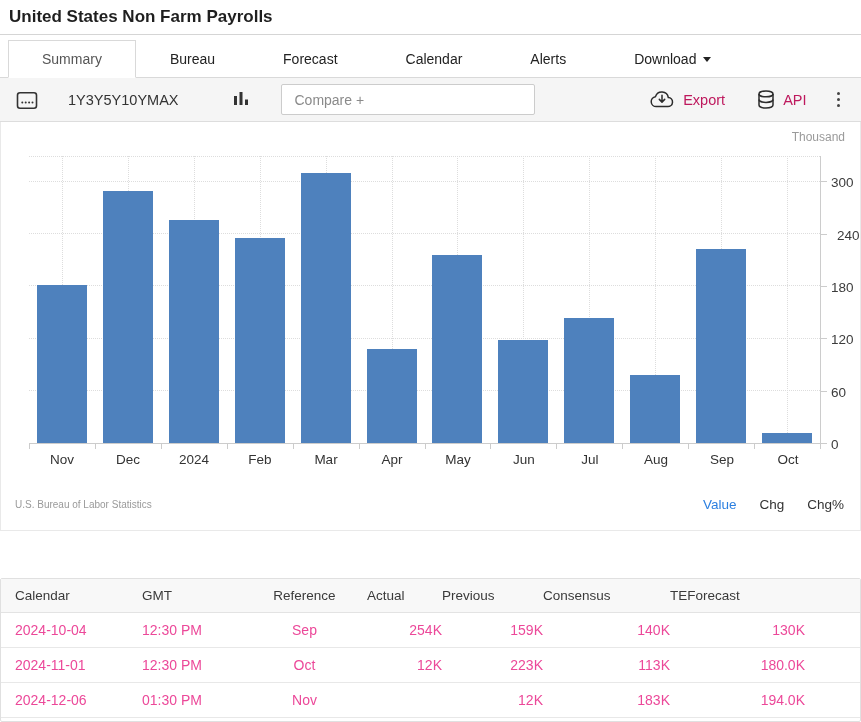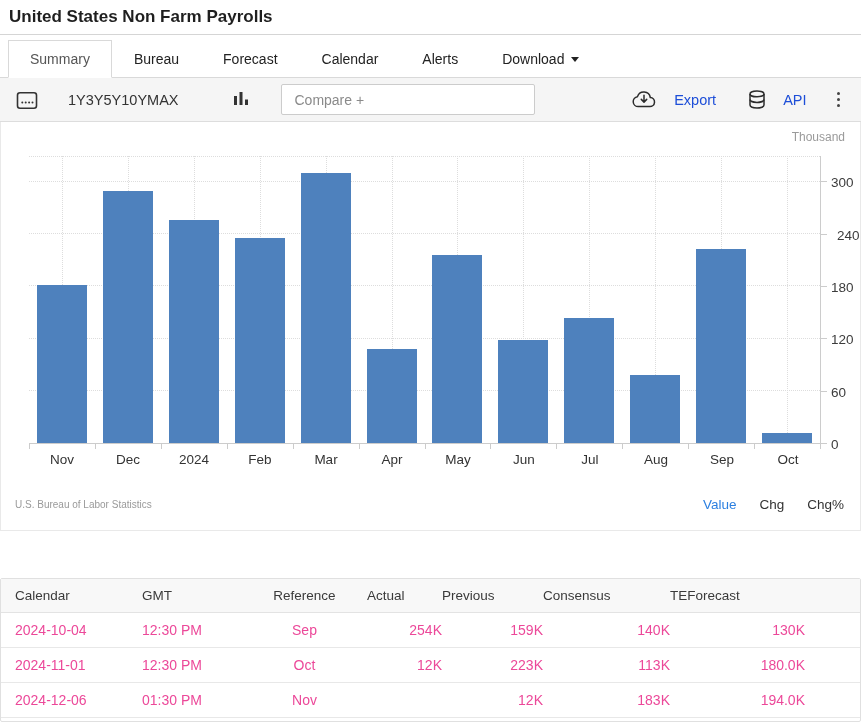--- a/index.html
+++ b/index.html
@@ -18,21 +18,21 @@
   }
 
   
   .tabbar {
     display:flex; align-items:flex-end;
     padding:5px 8px 0 8px;
     border-bottom:1px solid #d9d9d9;
     background:#fff;
   }
   .tab {
-    padding:10px 21px; font-size:14px; color:#222;
+    padding:10px 33px; font-size:14px; color:#222;
     cursor:pointer; border:1px solid transparent;
     margin-bottom:-1px; white-space:nowrap;
     display:flex; align-items:center;
   }
   .tab.active {
     background:#fff; color:#555;
     border:1px solid #d9d9d9; border-bottom-color:#fff;
   }
   .caret {
     display:inline-block; width:0; height:0; margin-left:7px;
@@ -53,22 +53,22 @@
   .chart-type { margin-left:56px; }
   .compare-input {
     margin-left:32px; width:254px; height:31px;
     border:1px solid #ccc; border-radius:2px; background:#fff;
     font-size:14px; padding:0 12px; color:#333;
     font-family:"Liberation Sans", sans-serif;
   }
   .compare-input::placeholder { color:#8a8a8a; }
   .tool-text-btn {
     background:none; border:none; cursor:pointer;
-    display:flex; align-items:center; gap:17px;
-    font-size:14.5px; color:#1d4ed8;
+    display:flex; align-items:center; gap:8px;
+    font-size:14.5px; color:#be185d;
     font-family:"Liberation Sans", sans-serif; padding:0;
   }
   .export-btn { margin-left:auto; }
   .api-btn { margin-left:32px; }
   .kebab { margin-left:28px; margin-right:5px; display:flex; flex-direction:column; gap:2.5px; cursor:pointer; background:none; border:none; padding:2px; }
   .kebab i { width:3.5px; height:3.5px; border-radius:50%; background:#444; display:block; }
 
   
   .card {
     position:relative; height:409px;

